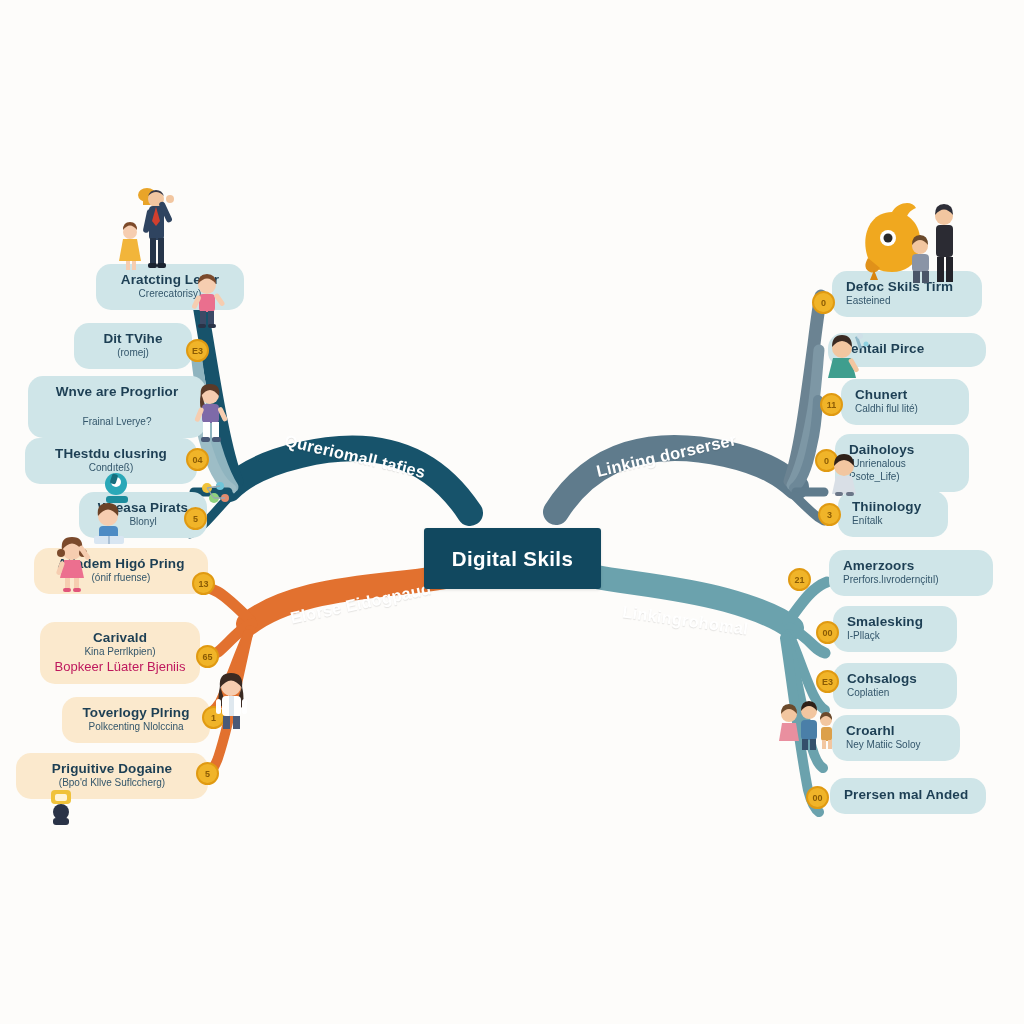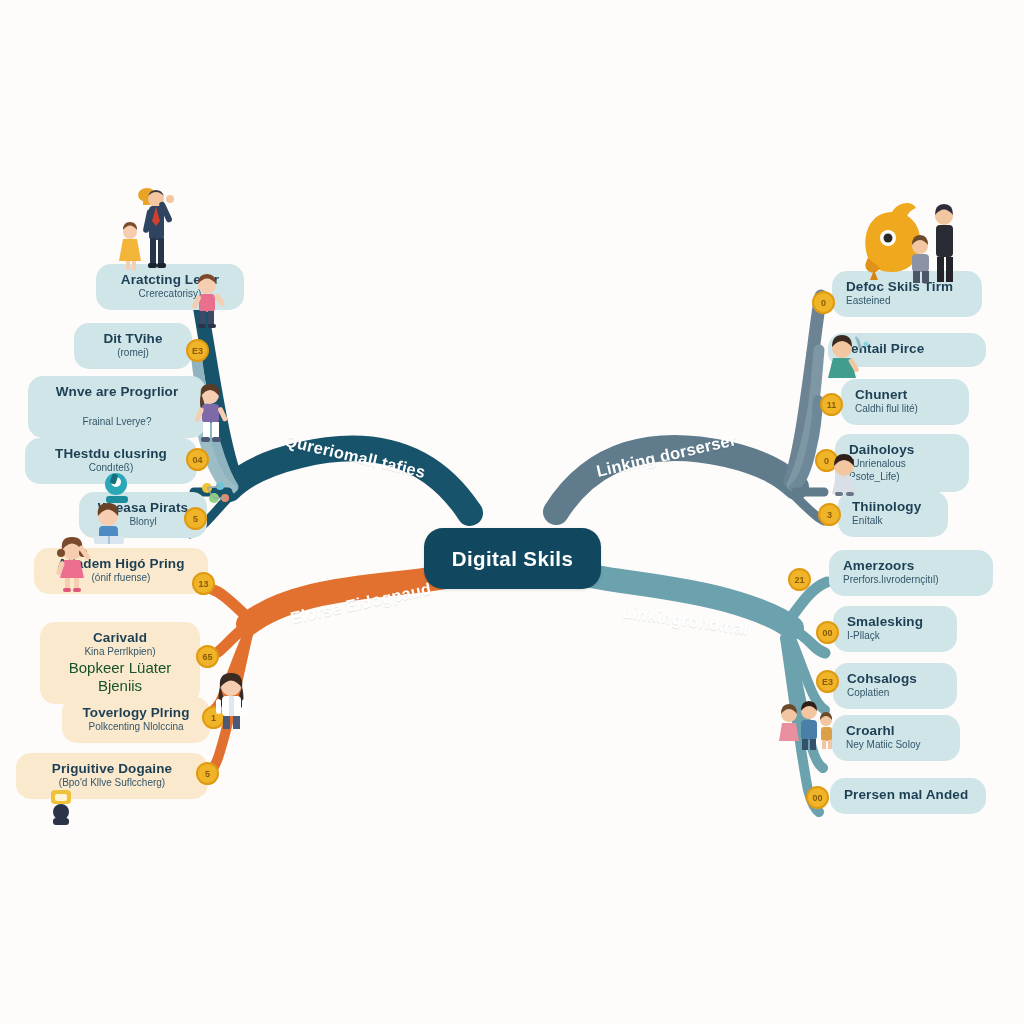--- a/index.html
+++ b/index.html
@@ -12,21 +12,21 @@
   }
   #canvas{position:absolute;inset:0;width:1024px;height:1024px;}
   .svg-layer{position:absolute;left:0;top:0;width:1024px;height:1024px;}
 
   
   .center-node{
     position:absolute;
     left:424px;top:528px;
     width:177px;height:61px;
     background:#11485f;
-    border-radius:19px;
+    border-radius:3px;
     display:flex;align-items:center;justify-content:center;
     color:#ffffff;
     font-size:20.5px;font-weight:bold;
     letter-spacing:.4px;
     box-shadow:0 1px 3px rgba(0,0,0,.12);
     z-index:40;
   }
 
   
   .branch-label{
@@ -57,21 +57,21 @@
   .pill.teal{background:#cfe5e8;}
   .pill.cream{background:#fbe9cd;}
   .pill .t1{
     font-size:13.5px;font-weight:bold;color:#1d3f54;
     letter-spacing:.1px;
   }
   .pill .t2{
     font-size:10px;color:#33566b;font-weight:normal;
   }
   .pill .t3{
-    font-size:15px;color:#14532d;font-weight:normal;
+    font-size:13px;color:#be185d;font-weight:normal;
   }
   .pill.al-c{text-align:center;align-items:center;}
   .pill.al-l{text-align:left;align-items:flex-start;}
   .pill.mid{justify-content:center;}
 
   
   .dot{
     position:absolute;
     width:19px;height:19px;border-radius:50%;
     background:#f0b429;

